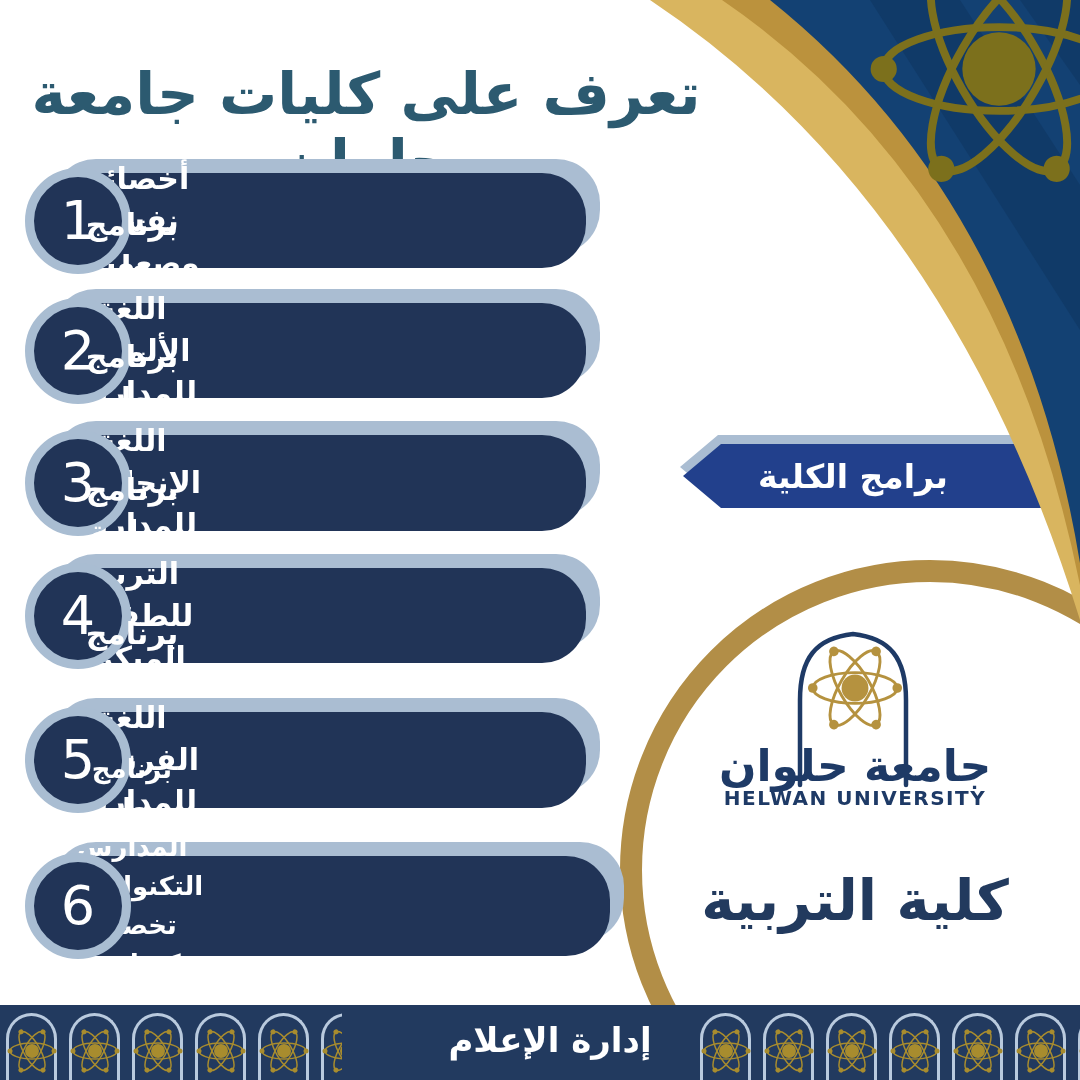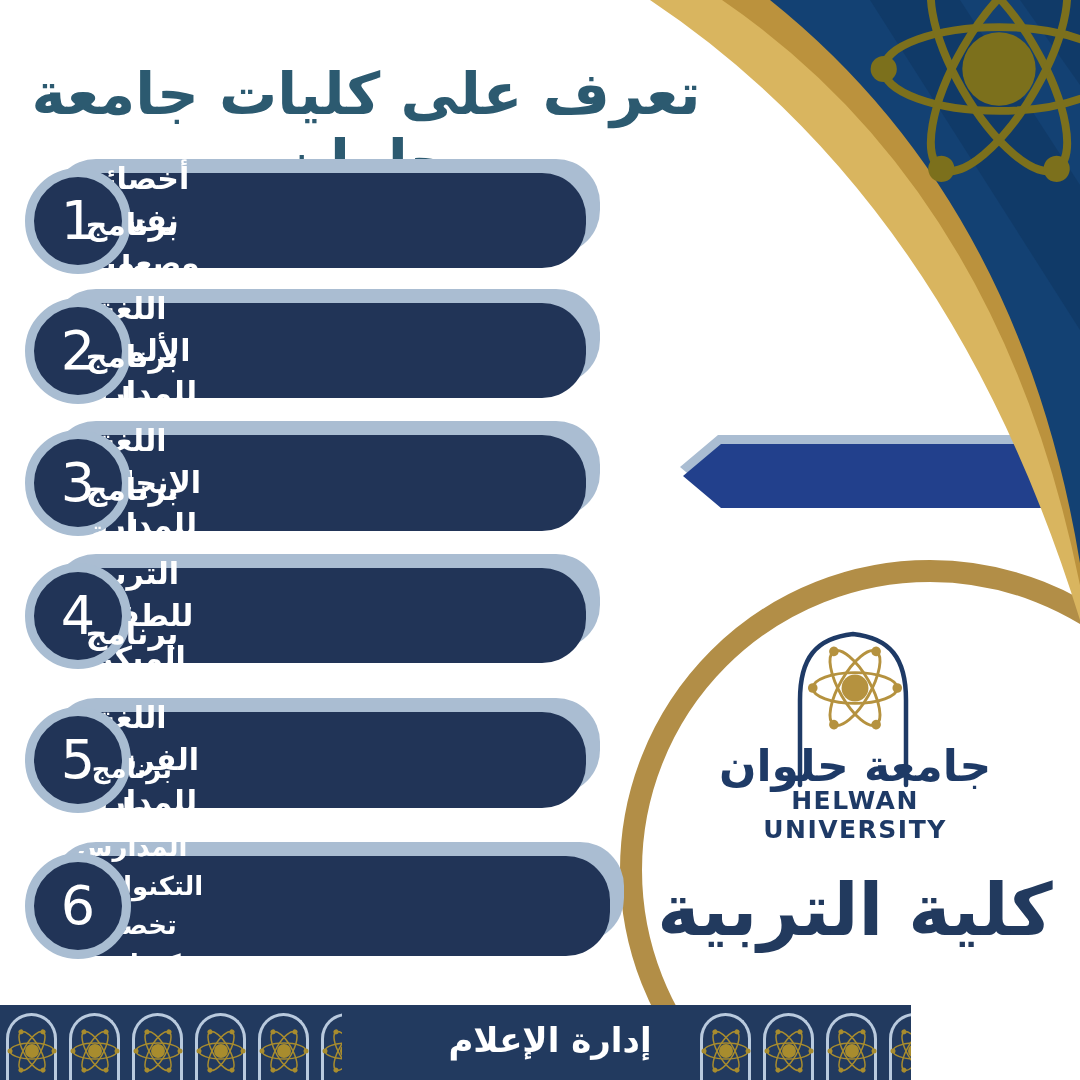--- a/index.html
+++ b/index.html
@@ -75,31 +75,31 @@
   
   .logo{position:absolute;left:700px;top:615px;width:310px;z-index:2;}
   .logo .arch-svg{position:absolute;left:88px;top:5px;width:130px;height:170px;color:#1e3a66;}
   .logo .atom-logo{position:absolute;left:107px;top:25px;width:96px;height:96px;color:#b5923f;}
   .logo .ar-name{
     position:absolute;left:0;top:125px;width:310px;text-align:center;
     color:#1e3a66;font-size:44px;font-weight:700;
   }
   .logo .en-name{
     position:absolute;left:0;top:171px;width:310px;text-align:center;
-    color:#1e3a66;font-size:25px;font-weight:700;letter-spacing:1.5px;
+    color:#1e3a66;font-size:20px;font-weight:700;letter-spacing:1.5px;
   }
 
   
   .faculty-name{
     position:absolute;left:655px;top:868px;width:400px;z-index:2;
-    text-align:center;color:#223a5e;font-size:72px;font-weight:700;
-  }
-
-  
-  .footer{position:absolute;left:0;top:1005px;width:911px;height:75px;background:#223a5f;z-index:6;overflow:hidden;}
+    text-align:center;color:#223a5e;font-size:56px;font-weight:700;
+  }
+
+  
+  .footer{position:absolute;left:0;top:1005px;width:1080px;height:75px;background:#223a5f;z-index:6;overflow:hidden;}
   .footer-text{
     position:absolute;left:550px;top:15px;transform:translateX(-50%);
     color:#ffffff;font-size:34px;font-weight:700;white-space:nowrap;
   }
   .pattern{position:absolute;top:8px;height:67px;display:flex;overflow:hidden;}
   .pattern.left{left:0;width:342px;}
   .pattern.right{left:694px;width:386px;}
   .pat-unit{position:relative;flex:none;width:63px;height:67px;}
   .pat-arch{
     position:absolute;left:6px;right:6px;top:0;bottom:-12px;
@@ -129,20 +129,21 @@
   </defs>
 </svg>
 
 <div class="canvas">
 
   <div class="gold-ring"></div>
 
   <div class="banner">
     <div class="shape shadow"></div>
     <div class="shape"></div>
+    <div class="label" dir="rtl">برامج الكلية</div>
   </div>
 
   <svg class="curve-svg" viewBox="0 0 1080 1080">
     <path d="M650,0 H1080 V620 Q950,200 650,0 Z" fill="#d9b55f"></path>
     <path d="M722,0 H1080 V585 Q1000,190 722,0 Z" fill="#bb923d"></path>
     <path d="M770,0 H1080 V563 Q1020,200 770,0 Z" fill="#134173"></path>
     <clipPath id="navyclip">
         <path d="M770,0 H1080 V563 Q1020,200 770,0 Z"></path>
       </clipPath>
     <g clip-path="url(#navyclip)">

